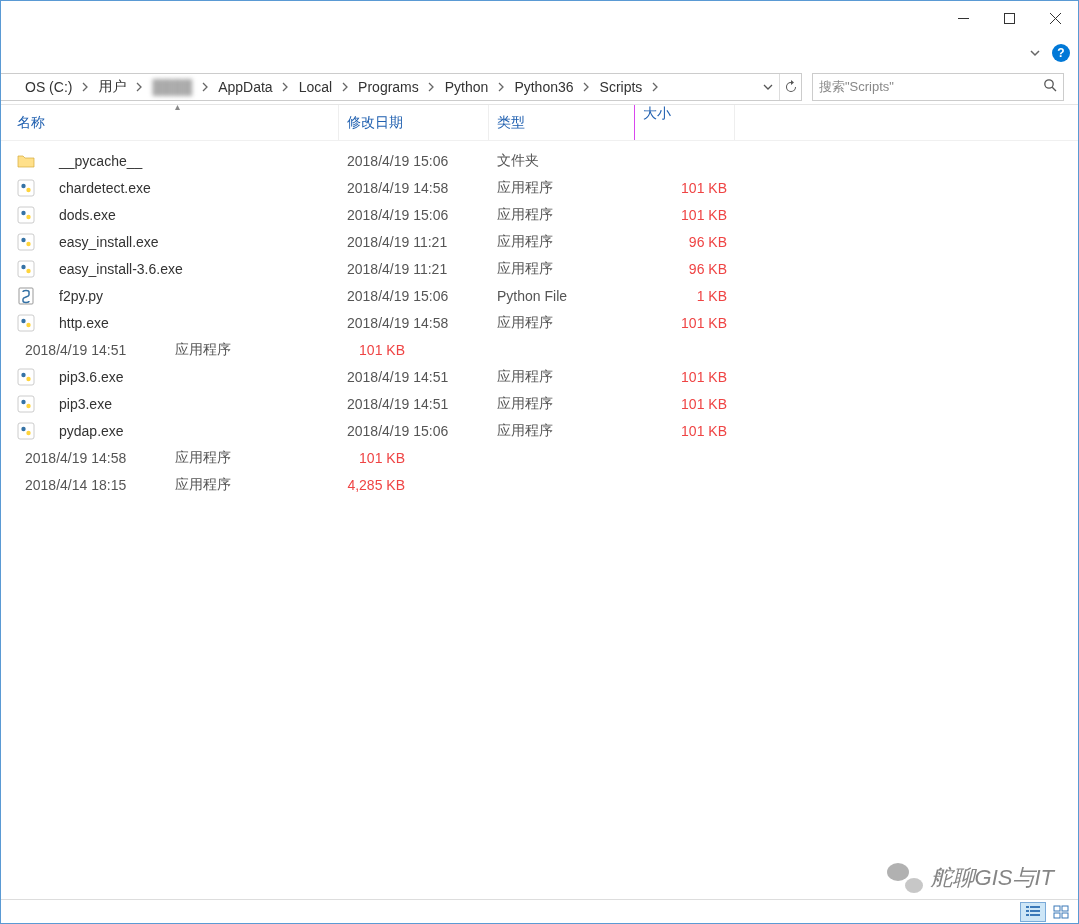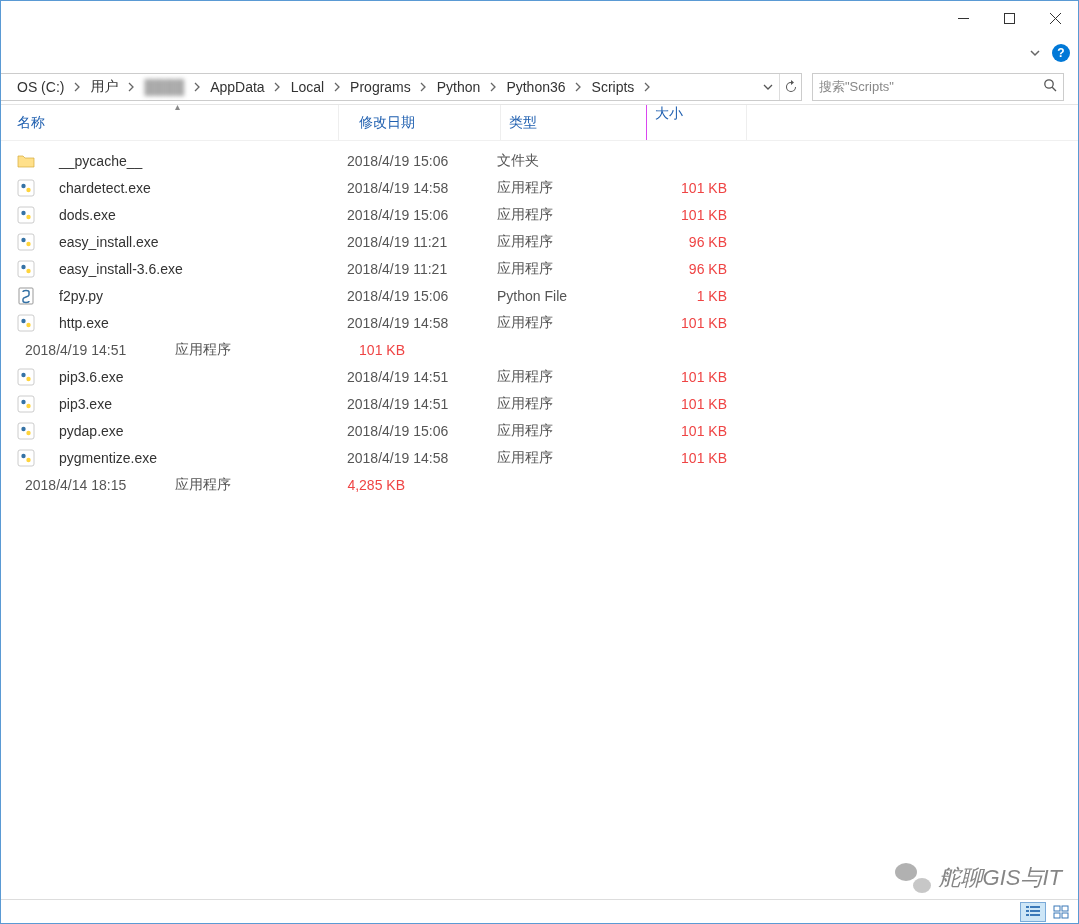--- a/index.html
+++ b/index.html
@@ -54,21 +54,21 @@
     }
     .breadcrumb {
       flex: 1;
       height: 28px;
       border: 1px solid #ccc;
       border-left: none;
       display: flex;
       align-items: center;
       background: #fff;
       position: relative;
-      padding-left: 10px;
+      padding-left: 18px;
       justify-content: center;
     }
     .bc-part {
       display: flex;
       align-items: center;
       height: 100%;
       padding: 0 6px;
       cursor: pointer;
       white-space: nowrap;
       font-size: 14px;
@@ -107,21 +107,21 @@
     .headers {
       display: flex;
       height: 36px;
       align-items: center;
       color: #2060b0;
       font-size: 14px;
       padding-left: 16px;
       border-bottom: 1px solid #f0f0f0;
     }
     .col-name { width: 322px; display:flex; align-items:center; position:relative; border-right:1px solid #eee; height:100%;}
-    .col-date { width: 150px; padding-left:8px; border-right:1px solid #eee; height:100%; display:flex; align-items:center;margin-left:12px;}
+    .col-date { width: 150px; padding-left:8px; border-right:1px solid #eee; height:100%; display:flex; align-items:center;}
     .col-type { width: 146px; padding-left:8px; border-right:1px solid #d946ef; height:100%; display:flex; align-items:center;}
     .col-size { width: 100px; text-align:left; padding-left:8px; border-right:1px solid #eee; height:100%; display:flex; align-items:flex-start;}
     .sort-caret {
       position: absolute;
       top: -4px;
       left: 50%;
       transform: translateX(-50%);
       font-size: 10px;
       color: #888;
     }
@@ -157,21 +157,21 @@
       gap: 2px;
       background:#fff;
     }
     .view-btn {
       width: 26px; height: 20px; border:1px solid transparent; display:flex; align-items:center; justify-content:center;
       cursor:pointer;
     }
     .view-btn.active { border-color:#7aaad8; background:#cde6f7;}
     .watermark {
       position: absolute;
-      right: 16px;
+      right: 24px;
       bottom: 30px;
       display: flex;
       align-items: flex-end;
       gap: 8px;
       opacity: 0.65;
     }
     .wm-wechat {
       width: 36px; height: 30px; position:relative;
     }
     .wm-wechat .b1 { width:22px; height:18px; border-radius:50%; background:#888; position:absolute; top:0; left:0;}
@@ -461,30 +461,20 @@
             <circle cx="11.5" cy="11" r="2.2" fill="#ffd43b"></circle>
           </svg>
         </span>
         <span>pydap.exe</span>
       </div>
       <div class="r-date">2018/4/19 15:06</div>
       <div class="r-type">应用程序</div>
       <div class="r-size">101 KB</div>
     </div>
     <div class="row">
-      <div class="r-name">
-        <span class="icon">
-          <svg width="18" height="18" viewBox="0 0 18 18">
-            <rect x="1" y="1" width="16" height="16" rx="2" fill="#fff" stroke="#ccc"></rect>
-            <circle cx="6.5" cy="7" r="2.2" fill="#3572a5"></circle>
-            <circle cx="11.5" cy="11" r="2.2" fill="#ffd43b"></circle>
-          </svg>
-        </span>
-        <span>pygmentize.exe</span>
-      </div>
       <div class="r-date">2018/4/19 14:58</div>
       <div class="r-type">应用程序</div>
       <div class="r-size">101 KB</div>
     </div>
     <div class="row">
       <div class="r-date">2018/4/14 18:15</div>
       <div class="r-type">应用程序</div>
       <div class="r-size">4,285 KB</div>
     </div>
   </div>

